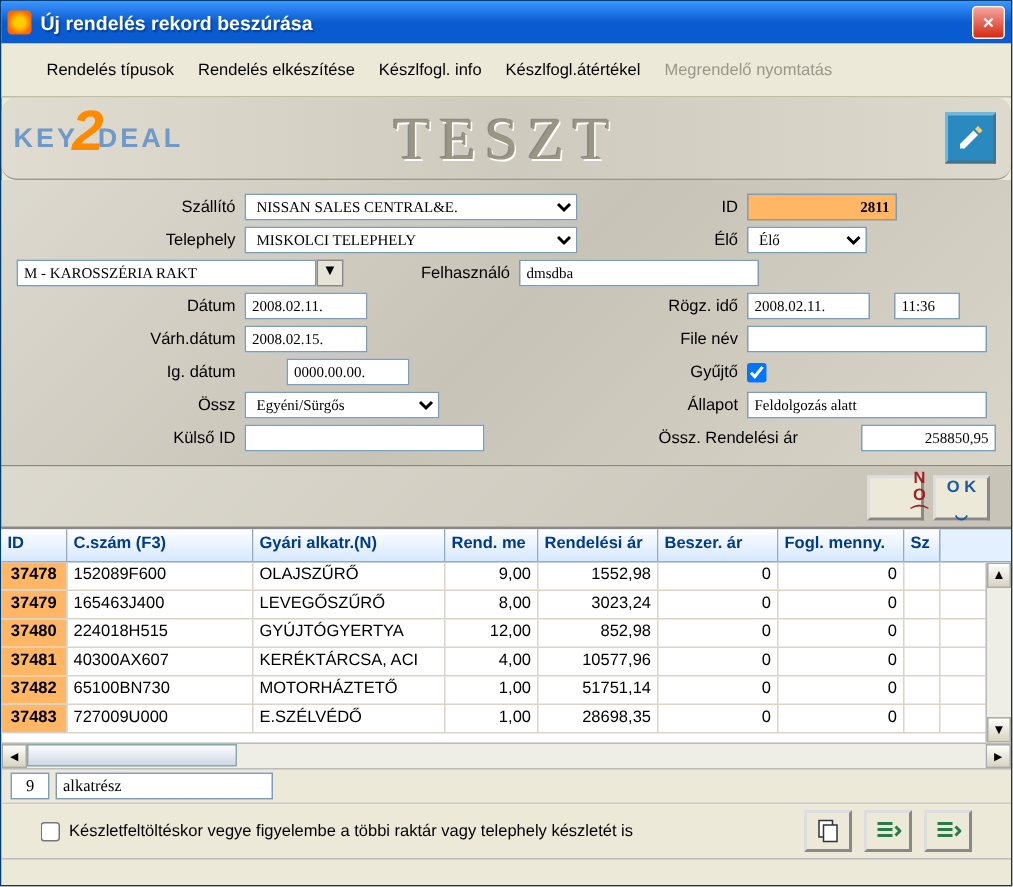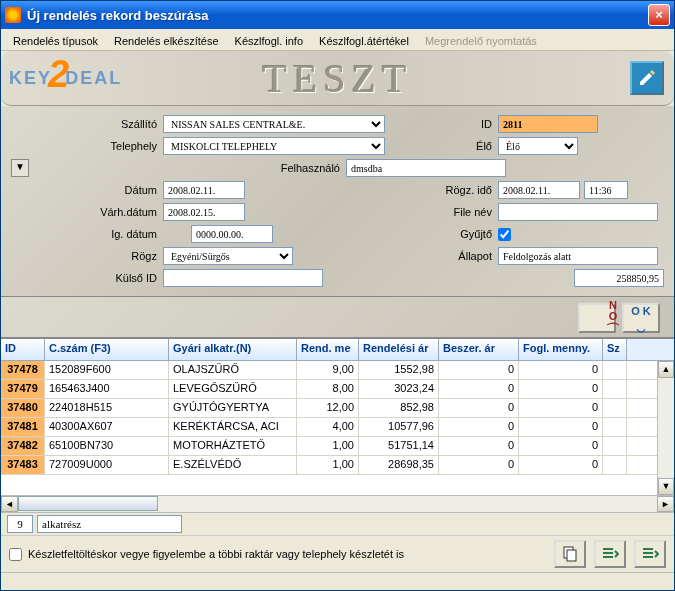--- a/index.html
+++ b/index.html
@@ -2,39 +2,39 @@
 <html><head>
 <meta charset="utf-8">
 <style>
 * { box-sizing: border-box; margin: 0; padding: 0; }
 body { font-family: Tahoma, Arial, sans-serif; font-size: 11px; background: #d4d0c8; width: 675px; height: 591px; overflow: hidden; }
 .window { width: 675px; height: 591px; border: 1px solid #003c74; background: #ece9d8; display: flex; flex-direction: column; }
 .titlebar { height: 28px; background: linear-gradient(to bottom, #3a95ff 0%, #0a5bcf 50%, #0a5bcf 100%); display: flex; align-items: center; padding: 0 4px; color: #fff; font-size: 13px; font-weight: bold; }
 .titlebar .icon { width: 16px; height: 16px; margin-right: 6px; background: radial-gradient(circle,#ffcc00 30%,#ff6600 70%); border-radius: 3px; }
 .titlebar .title { flex: 1; text-shadow: 1px 1px 1px rgba(0,0,0,.3); }
 .titlebar .close { width: 22px; height: 22px; background: linear-gradient(to bottom,#f5a5a0,#d4290f); border: 1px solid #fff; border-radius: 3px; color: #fff; font-weight: bold; text-align: center; line-height: 20px; cursor: pointer; font-size: 13px; }
-.menubar { height: 22px; background: #ece9d8; border-bottom: 1px solid #c0bca8; display: flex; align-items: flex-end; padding-left: 4px; font-size: 11px; }
+.menubar { height: 36px; background: #ece9d8; border-bottom: 1px solid #c0bca8; display: flex; align-items: center; padding-left: 22px; font-size: 11px; }
 .menubar .menuitem { padding: 3px 8px; cursor: pointer; }
 .menubar .menuitem.disabled { color: #9a968a; }
 .header { height: 55px; background: linear-gradient(to right,#e0ddd0,#cfcabe,#ddd9cd); display: flex; align-items: center; padding: 0 8px; position: relative; border-bottom: 1px solid #9c988c; border-radius: 10px; }
 .logo { display: flex; align-items: center; font-weight: bold; }
 .logo .k2d { color: #6e99c9; font-size: 18px; letter-spacing: 2px; font-family: Arial; }
 .logo .two { color: #ff8a00; font-size: 38px; font-weight: bold; font-style: italic; margin: 0 -4px; position: relative; top: -4px; }
 .teszt { position: absolute; left: 50%; transform: translateX(-50%); font-size: 40px; color: #9a9684; font-family: Georgia, serif; letter-spacing: 6px; text-shadow: 1px 1px 0 #fff, -1px -1px 0 #888; }
 .editbtn { position: absolute; right: 10px; width: 34px; height: 34px; background: #2a8ac0; border: 2px outset #6fb8df; cursor: pointer; display:flex;align-items:center;justify-content:center; }
 .editbtn svg { width:20px; height:20px; }
 .form { background: linear-gradient(135deg,#dcd9ce,#c8c3b7,#d9d5c9); padding: 8px 10px 6px; border-bottom: 1px solid #888; }
 .formrow { display: flex; margin-bottom: 2px; align-items: center; height: 20px; }
 .lblL { width: 152px; text-align: right; padding-right: 6px; font-size: 11px; }
 .ctlL { width: 225px; display: flex; align-items: center; }
 .lblR { width: 110px; text-align: right; padding-right: 6px; font-size: 11px; }
 .ctlR { flex: 1; display: flex; align-items: center; }
 select, input[type=text] { font-size: 10px; font-family: Tahoma; height: 18px; border: 1px solid #7f9db9; background: #fff; padding: 1px 3px; }
 input[type=text] { padding: 1px 4px; }
-.orange { background: #ffb765 !important; text-align: left; font-weight: bold; padding-right: 6px; }
+.orange { background: #ffb765 !important; text-align: right; font-weight: bold; padding-right: 6px; }
 input[type=checkbox] { width: 13px; height: 13px; }
 .dropbtn { width: 18px; height: 18px; background: #e6e4d8; border: 1px solid #888; cursor: pointer; font-size: 10px; text-align: center; line-height: 14px; }
 .nobk { display:flex; gap:6px; padding: 6px 14px 4px 0; justify-content:flex-end; background: linear-gradient(135deg,#dcd9ce,#c8c3b7); border-bottom: 1px solid #888;}
 .btn3d { width: 38px; height: 30px; border: 2px outset #ddd; background: #ece9d8; cursor: pointer; font-weight: bold; font-size: 11px; display:flex;flex-direction:column;align-items:center;justify-content:center;line-height:1; }
 .btn3d.no { color: #a02020; padding-left: 32px; }
 .btn3d.ok { color: #1a5aa0; }
 .grid { flex:1; display:flex; flex-direction:column; background:#fff; border-top:1px solid #888; min-height:0; }
 .gridhead { display:flex; background:#e3f0ff; border-bottom:1px solid #9ab; height:22px; }
 .gridhead .gh { border-right:1px solid #9ab; padding:3px 4px; font-weight:bold; font-size:11px; background: linear-gradient(#fefefe,#d6e8ff); color:#003a8a; white-space:nowrap; overflow:hidden; }
 .gridbody { flex:1; overflow:hidden; position:relative; }
@@ -45,21 +45,21 @@
 .vscroll { position:absolute; right:0; top:0; width:17px; height:100%; background:#ece9d8; border-left:1px solid #bbb; display:flex; flex-direction:column; }
 .vscroll .arr { height:17px; background:linear-gradient(#fdfdfb,#d8d4c0); border:1px solid #aaa; text-align:center; font-size:9px; line-height:15px; cursor:pointer; }
 .vscroll .track { flex:1; background:#efeee6; }
 .hscroll { height:17px; background:#ece9d8; display:flex; border-top:1px solid #bbb; }
 .hscroll .arr { width:17px; background:linear-gradient(#fdfdfb,#d8d4c0); border:1px solid #aaa; text-align:center; font-size:9px; line-height:15px; cursor:pointer; }
 .hscroll .track { flex:1; background:#efeee6; position:relative; }
 .hscroll .thumb { position:absolute; left:0; top:0; height:15px; width:140px; background:linear-gradient(#fdfdfb,#cfd8e8); border:1px solid #8aa; }
 .footer1 { display:flex; align-items:center; padding:2px 6px; background:#ece9d8; border-top:1px solid #bbb; gap:4px; }
 .footer1 input.cnt { width:26px; height:18px; border:1px solid #7f9db9; text-align:center; font-size:11px; }
 .footer1 input.part { flex:0 0 120px; height:18px; border:1px solid #7f9db9; padding:1px 4px; font-size:11px; }
-.footer2 { display:flex; align-items:center; padding:4px 8px; background:#ece9d8; border-top:1px solid #ccc; gap:8px; }
+.footer2 { display:flex; align-items:center; padding:4px 26px; background:#ece9d8; border-top:1px solid #ccc; gap:8px; }
 .footer2 label { display:flex; align-items:center; gap:6px; font-size:11px; }
 .footer2 .spacer { flex:1; }
 .iconbtn { width:32px; height:28px; border:2px outset #ddd; background:#ece9d8; cursor:pointer; display:flex;align-items:center;justify-content:center; }
 .statusbar { height:18px; background:#ece9d8; border-top:1px solid #bbb; }
 .w-id{width:44px}.w-cs{width:124px}.w-ga{width:128px}.w-rm{width:62px}.w-ra{width:80px}.w-ba{width:80px}.w-fm{width:84px}.w-sz{width:24px}
 </style>
 </head>
 <body>
 
 <div class="window">
@@ -108,36 +108,37 @@
       <div class="ctlL">
           <select style="width:222px"><option>MISKOLCI TELEPHELY</option></select>
         </div>
       <div class="lblR">Élő</div>
       <div class="ctlR">
           <select style="width:80px"><option>Élő</option></select>
         </div>
     </div>
     <div class="formrow">
       <div class="ctlL">
+          <input type="text" style="width: 200px;" value="M - KAROSSZÉRIA RAKT">
           <div class="dropbtn">▼</div>
         </div>
       <div class="lblR">Felhasználó</div>
       <div class="ctlR">
           <input type="text" style="width: 160px;" value="dmsdba">
         </div>
     </div>
     <div class="formrow">
       <div class="lblL">Dátum</div>
       <div class="ctlL">
           <input type="text" style="width: 82px;" value="2008.02.11.">
         </div>
       <div class="lblR">Rögz. idő</div>
       <div class="ctlR">
           <input type="text" style="width: 82px;" value="2008.02.11.">
-          <input type="text" style="width: 44px; margin-left: 4px;" value="11:36">
+          <input type="text" style="width: 44px; margin-left: 16px;" value="11:36">
         </div>
     </div>
     <div class="formrow">
       <div class="lblL">Várh.dátum</div>
       <div class="ctlL">
           <input type="text" style="width: 82px;" value="2008.02.15.">
         </div>
       <div class="lblR">File név</div>
       <div class="ctlR">
           <input type="text" style="width: 160px;" value="">
@@ -147,34 +148,35 @@
       <div class="lblL">Ig. dátum</div>
       <div class="ctlL">
           <input type="text" style="width: 82px; margin-left: 28px;" value="0000.00.00.">
         </div>
       <div class="lblR">Gyűjtő</div>
       <div class="ctlR">
           <input type="checkbox" checked="" style="">
         </div>
     </div>
     <div class="formrow">
-      <div class="lblL">Rögz</div>
+      <div class="lblL">Össz</div>
       <div class="ctlL">
           <select style="width:130px"><option>Egyéni/Sürgős</option></select>
         </div>
       <div class="lblR">Állapot</div>
       <div class="ctlR">
           <input type="text" style="width: 160px;" value="Feldolgozás alatt">
         </div>
     </div>
     <div class="formrow">
       <div class="lblL">Külső ID</div>
       <div class="ctlL">
           <input type="text" style="width: 160px;" value="">
         </div>
+      <div class="lblR" style="width:150px">Össz. Rendelési ár</div>
       <div class="ctlR" style="justify-content:flex-end">
           <input type="text" style="width: 90px; text-align: right;" value="258850,95">
         </div>
     </div>
   </div>
 
   <div class="nobk">
     <button class="btn3d no">
         <span>N O</span>
         <span style="color:#a02020;font-size:14px">⌒</span>

